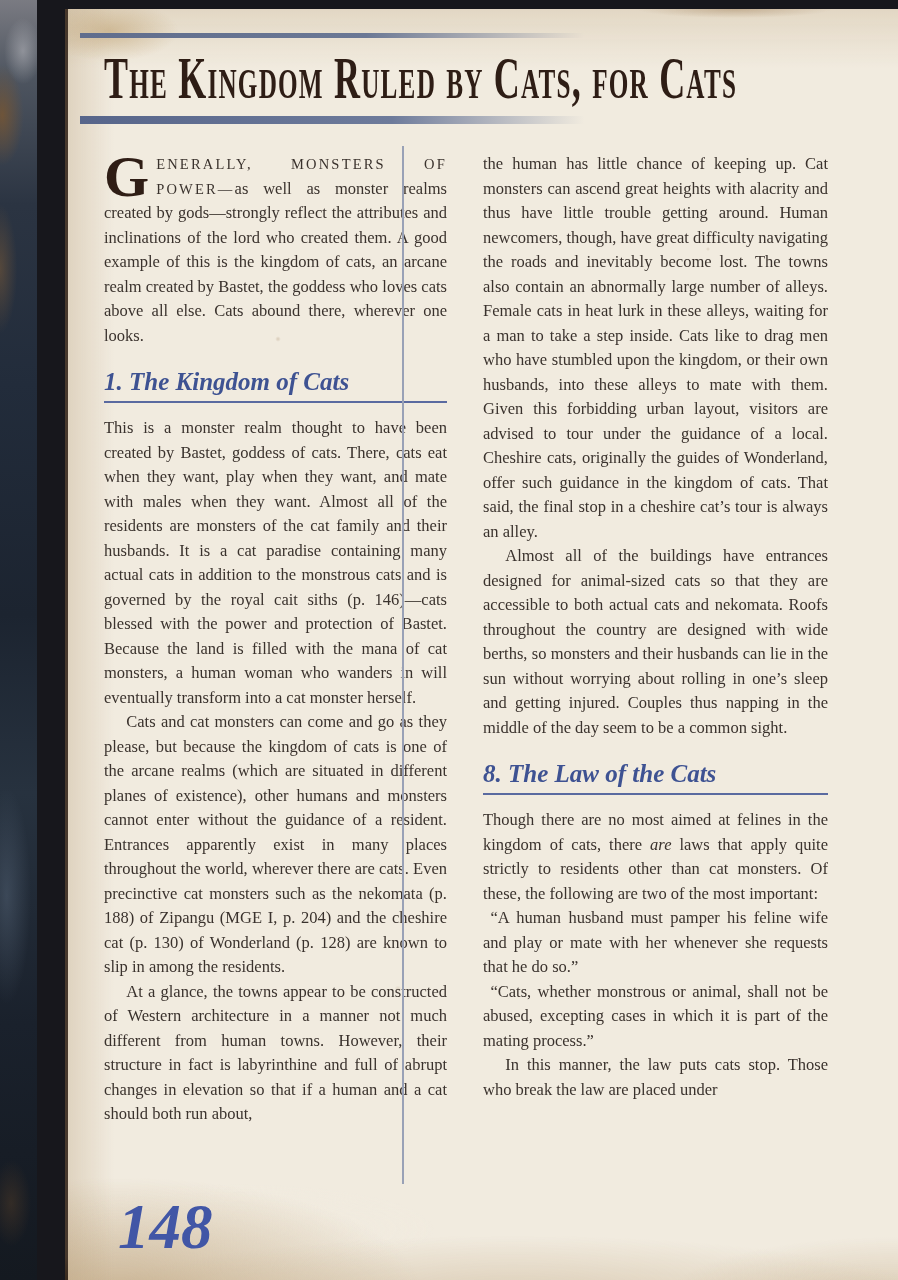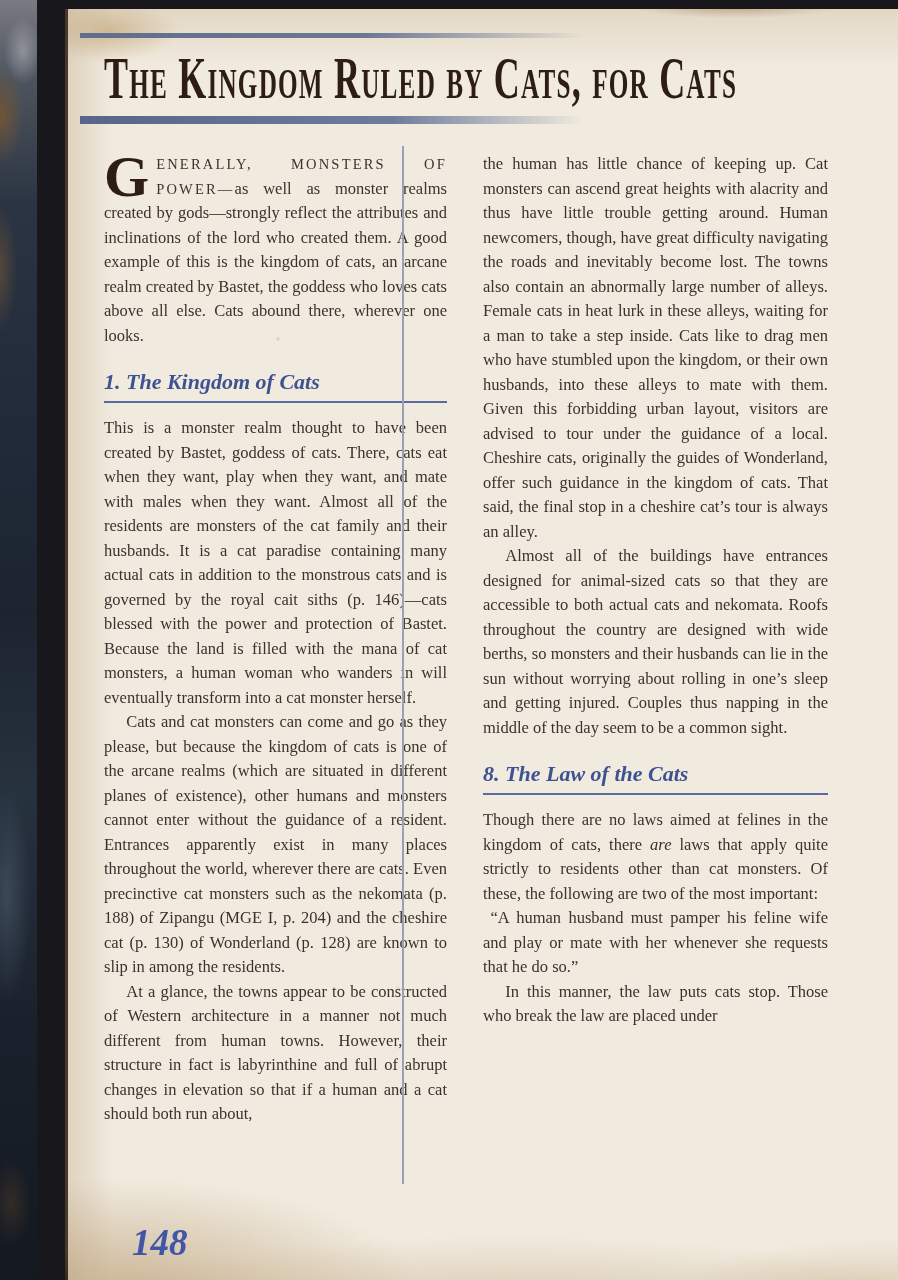--- a/index.html
+++ b/index.html
@@ -55,32 +55,32 @@
   
   .columns{display:flex;gap:36px;margin-top:28px;}
   .col{width:343px;}
   .col-right{width:345px;}
   .divider{position:absolute;left:402px;top:146px;height:1038px;width:2px;background:#99a1b6;}
   p{margin:0;text-align:justify;font-size:16.5px;line-height:24.5px;color:#3a322d;}
   p.indent{text-indent:1.35em;font-family:Liberation Serif, serif;}
   p.law{text-indent:.45em;font-family:Liberation Serif, serif;}
   .section-heading{
     margin:20px 0 13px;padding-bottom:5px;
-    font-style:italic;font-weight:bold;font-size:22px;line-height:28px;
+    font-style:italic;font-weight:bold;font-size:25px;line-height:28px;
     color:#3e5292;border-bottom:2px solid #5a6aa0;
   }
   .dropcap{
     float:left;font-size:58px;line-height:44px;font-weight:bold;
     color:#2f1d15;padding:3px 7px 0 0;
   }
   .lead{font-size:14.5px;letter-spacing:2.2px;color:#3a322d;}
   em{}
   .page-number{
-    position:absolute;left:64px;bottom:16px;
-    font-style:italic;font-weight:bold;font-size:37px;color:#4156a6;
+    position:absolute;left:50px;bottom:16px;
+    font-style:italic;font-weight:bold;font-size:63px;color:#4156a6;
   }
 </style>
 </head>
 <body>
 
 <div class="stage">
   <div class="binding"></div>
 
   <div class="paper">
 
@@ -101,23 +101,24 @@
         <p class="indent">Cats and cat monsters can come and go as they please, but because the kingdom of cats is one of the arcane realms (which are situated in different planes of existence), other humans and monsters cannot enter without the guidance of a resident. Entrances apparently exist in many places throughout the world, wherever there are cats. Even precinctive cat monsters such as the nekomata (p. 188) of Zipangu (MGE I, p. 204) and the cheshire cat (p. 130) of Wonderland (p. 128) are known to slip in among the residents.</p>
         <p class="indent">At a glance, the towns appear to be constructed of Western architecture in a manner not much different from human towns. However, their structure in fact is labyrinthine and full of abrupt changes in elevation so that if a human and a cat should both run about,</p>
       </div>
 
       <div class="col col-right">
         <p>the human has little chance of keeping up. Cat monsters can ascend great heights with alacrity and thus have little trouble getting around. Human newcomers, though, have great difficulty navigating the roads and inevitably become lost. The towns also contain an abnormally large number of alleys. Female cats in heat lurk in these alleys, waiting for a man to take a step inside. Cats like to drag men who have stumbled upon the kingdom, or their own husbands, into these alleys to mate with them. Given this forbidding urban layout, visitors are advised to tour under the guidance of a local. Cheshire cats, originally the guides of Wonderland, offer such guidance in the kingdom of cats. That said, the final stop in a cheshire cat’s tour is always an alley.</p>
         <p class="indent">Almost all of the buildings have entrances designed for animal-sized cats so that they are accessible to both actual cats and nekomata. Roofs throughout the country are designed with wide berths, so monsters and their husbands can lie in the sun without worrying about rolling in one’s sleep and getting injured. Couples thus napping in the middle of the day seem to be a common sight.</p>
 
         <h2 class="section-heading">8. The Law of the Cats</h2>
 
-        <p><span>Though there are no laws aimed at felines in the kingdom of cats, there </span><em>are</em><span> laws that apply quite strictly to residents other than cat monsters. Of these, the following are two of the most important:</span></p>
+        <p><span>Though there are no most aimed at felines in the kingdom of cats, there </span><em>are</em><span> laws that apply quite strictly to residents other than cat monsters. Of these, the following are two of the most important:</span></p>
 
         <p class="law">“A human husband must pamper his feline wife and play or mate with her whenever she requests that he do so.”</p>
+        <p class="law">“Cats, whether monstrous or animal, shall not be abused, excepting cases in which it is part of the mating process.”</p>
         <p class="indent">In this manner, the law puts cats stop. Those who break the law are placed under</p>
       </div>
 
     </div>
 
     <div class="page-number">148</div>
   </div>
 
   <div class="divider"></div>
 </div>

